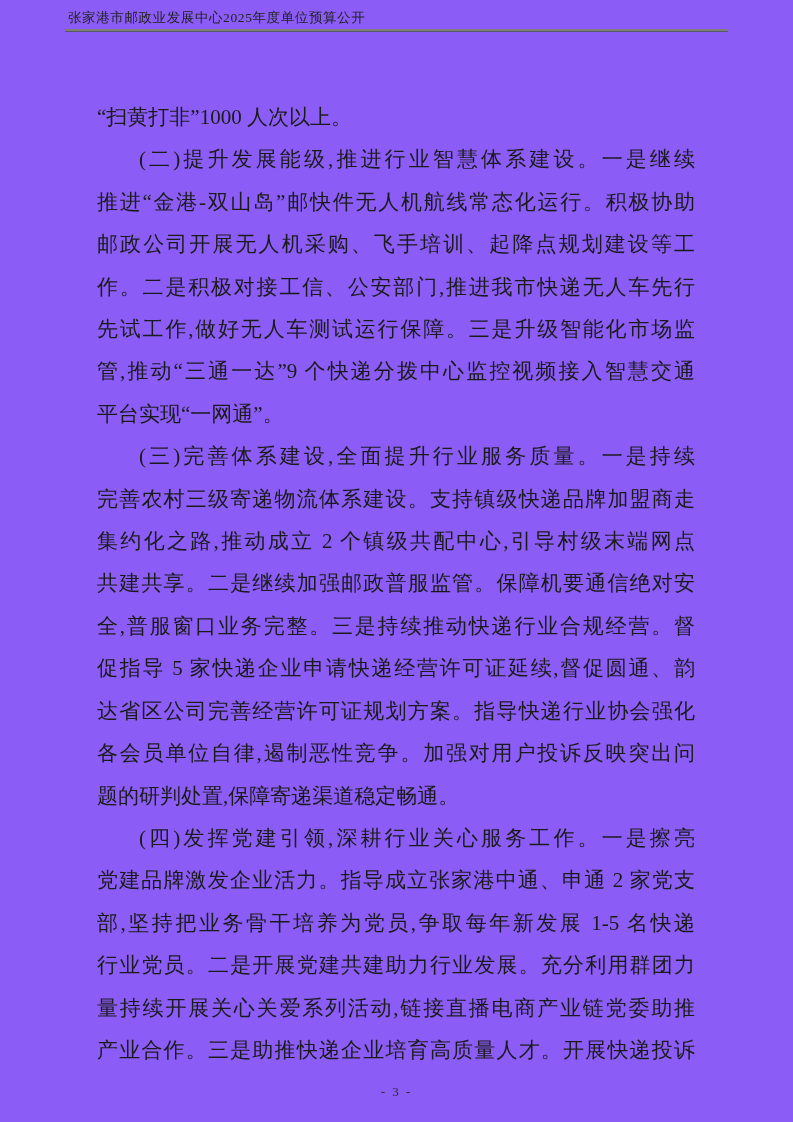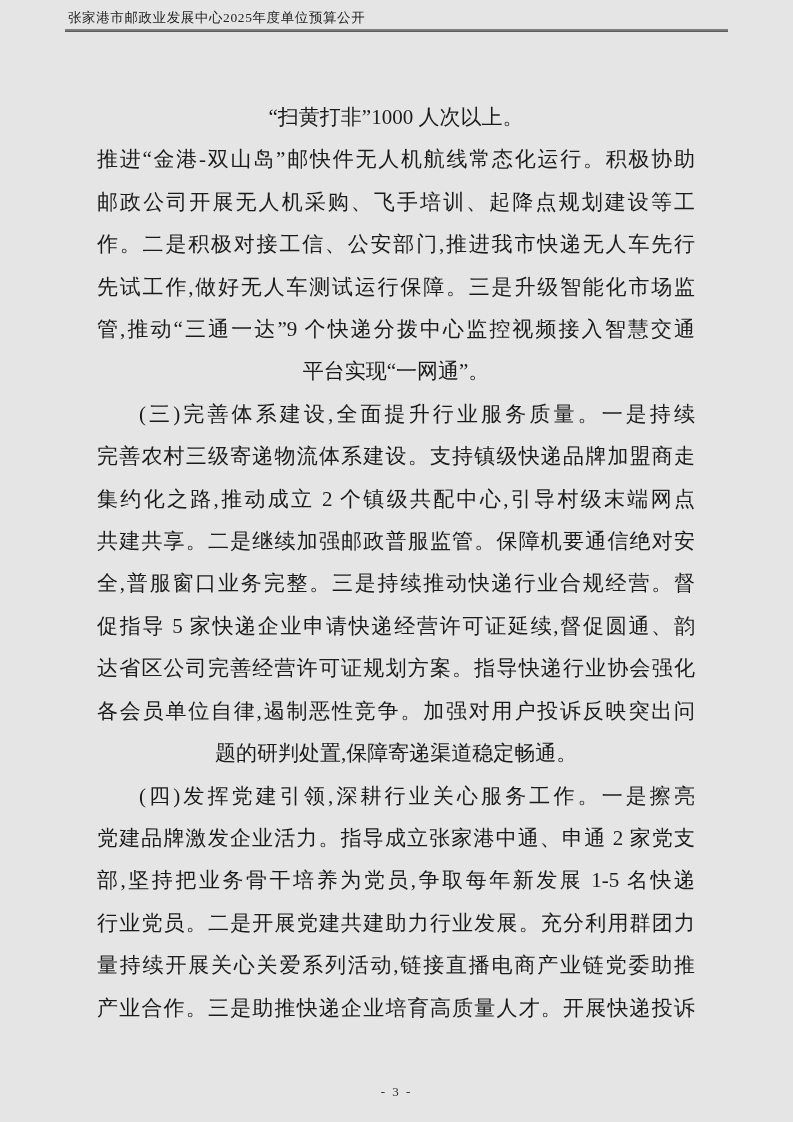--- a/index.html
+++ b/index.html
@@ -4,21 +4,21 @@
 <style>
   html, body {
     margin: 0;
     padding: 0;
     background: #ffffff;
   }
   .page {
     position: relative;
     width: 793px;
     height: 1122px;
-    background: #e5e5e5;
+    background: #8b5cf6;
     overflow: hidden;
     font-family: "Liberation Serif", "DejaVu Serif", serif;
     color: #1d1d1d;
   }
   
   .header-title {
     position: absolute;
     left: 68px;
     top: 9px;
     font-size: 13.5px;
@@ -40,21 +40,21 @@
   .doc-body {
     position: absolute;
     left: 97px;
     top: 96px;
     width: 598px;
     font-size: 21px;
     line-height: 42.4px;
     color: #1b1b1b;
   }
   .line {
-    text-align: center;
+    text-align: left;
     white-space: normal;
   }
   .line.justify {
     text-align: justify;
     text-align-last: justify;
     -moz-text-align-last: justify;
   }
   .line.indent {
     text-indent: 2em;
   }
@@ -75,20 +75,21 @@
 
 <div class="page">
 
   <div>
     <div class="header-title">张家港市邮政业发展中心2025年度单位预算公开</div>
     <div class="header-rule"></div>
   </div>
 
   <div class="doc-body">
       <div class="line">“扫黄打非”1000 人次以上。</div>
+      <div class="line justify indent">(二)提升发展能级,推进行业智慧体系建设。一是继续</div>
       <div class="line justify">推进“金港-双山岛”邮快件无人机航线常态化运行。积极协助</div>
       <div class="line justify">邮政公司开展无人机采购、飞手培训、起降点规划建设等工</div>
       <div class="line justify">作。二是积极对接工信、公安部门,推进我市快递无人车先行</div>
       <div class="line justify">先试工作,做好无人车测试运行保障。三是升级智能化市场监</div>
       <div class="line justify">管,推动“三通一达”9 个快递分拨中心监控视频接入智慧交通</div>
       <div class="line">平台实现“一网通”。</div>
       <div class="line justify indent">(三)完善体系建设,全面提升行业服务质量。一是持续</div>
       <div class="line justify">完善农村三级寄递物流体系建设。支持镇级快递品牌加盟商走</div>
       <div class="line justify">集约化之路,推动成立 2 个镇级共配中心,引导村级末端网点</div>
       <div class="line justify">共建共享。二是继续加强邮政普服监管。保障机要通信绝对安</div>

